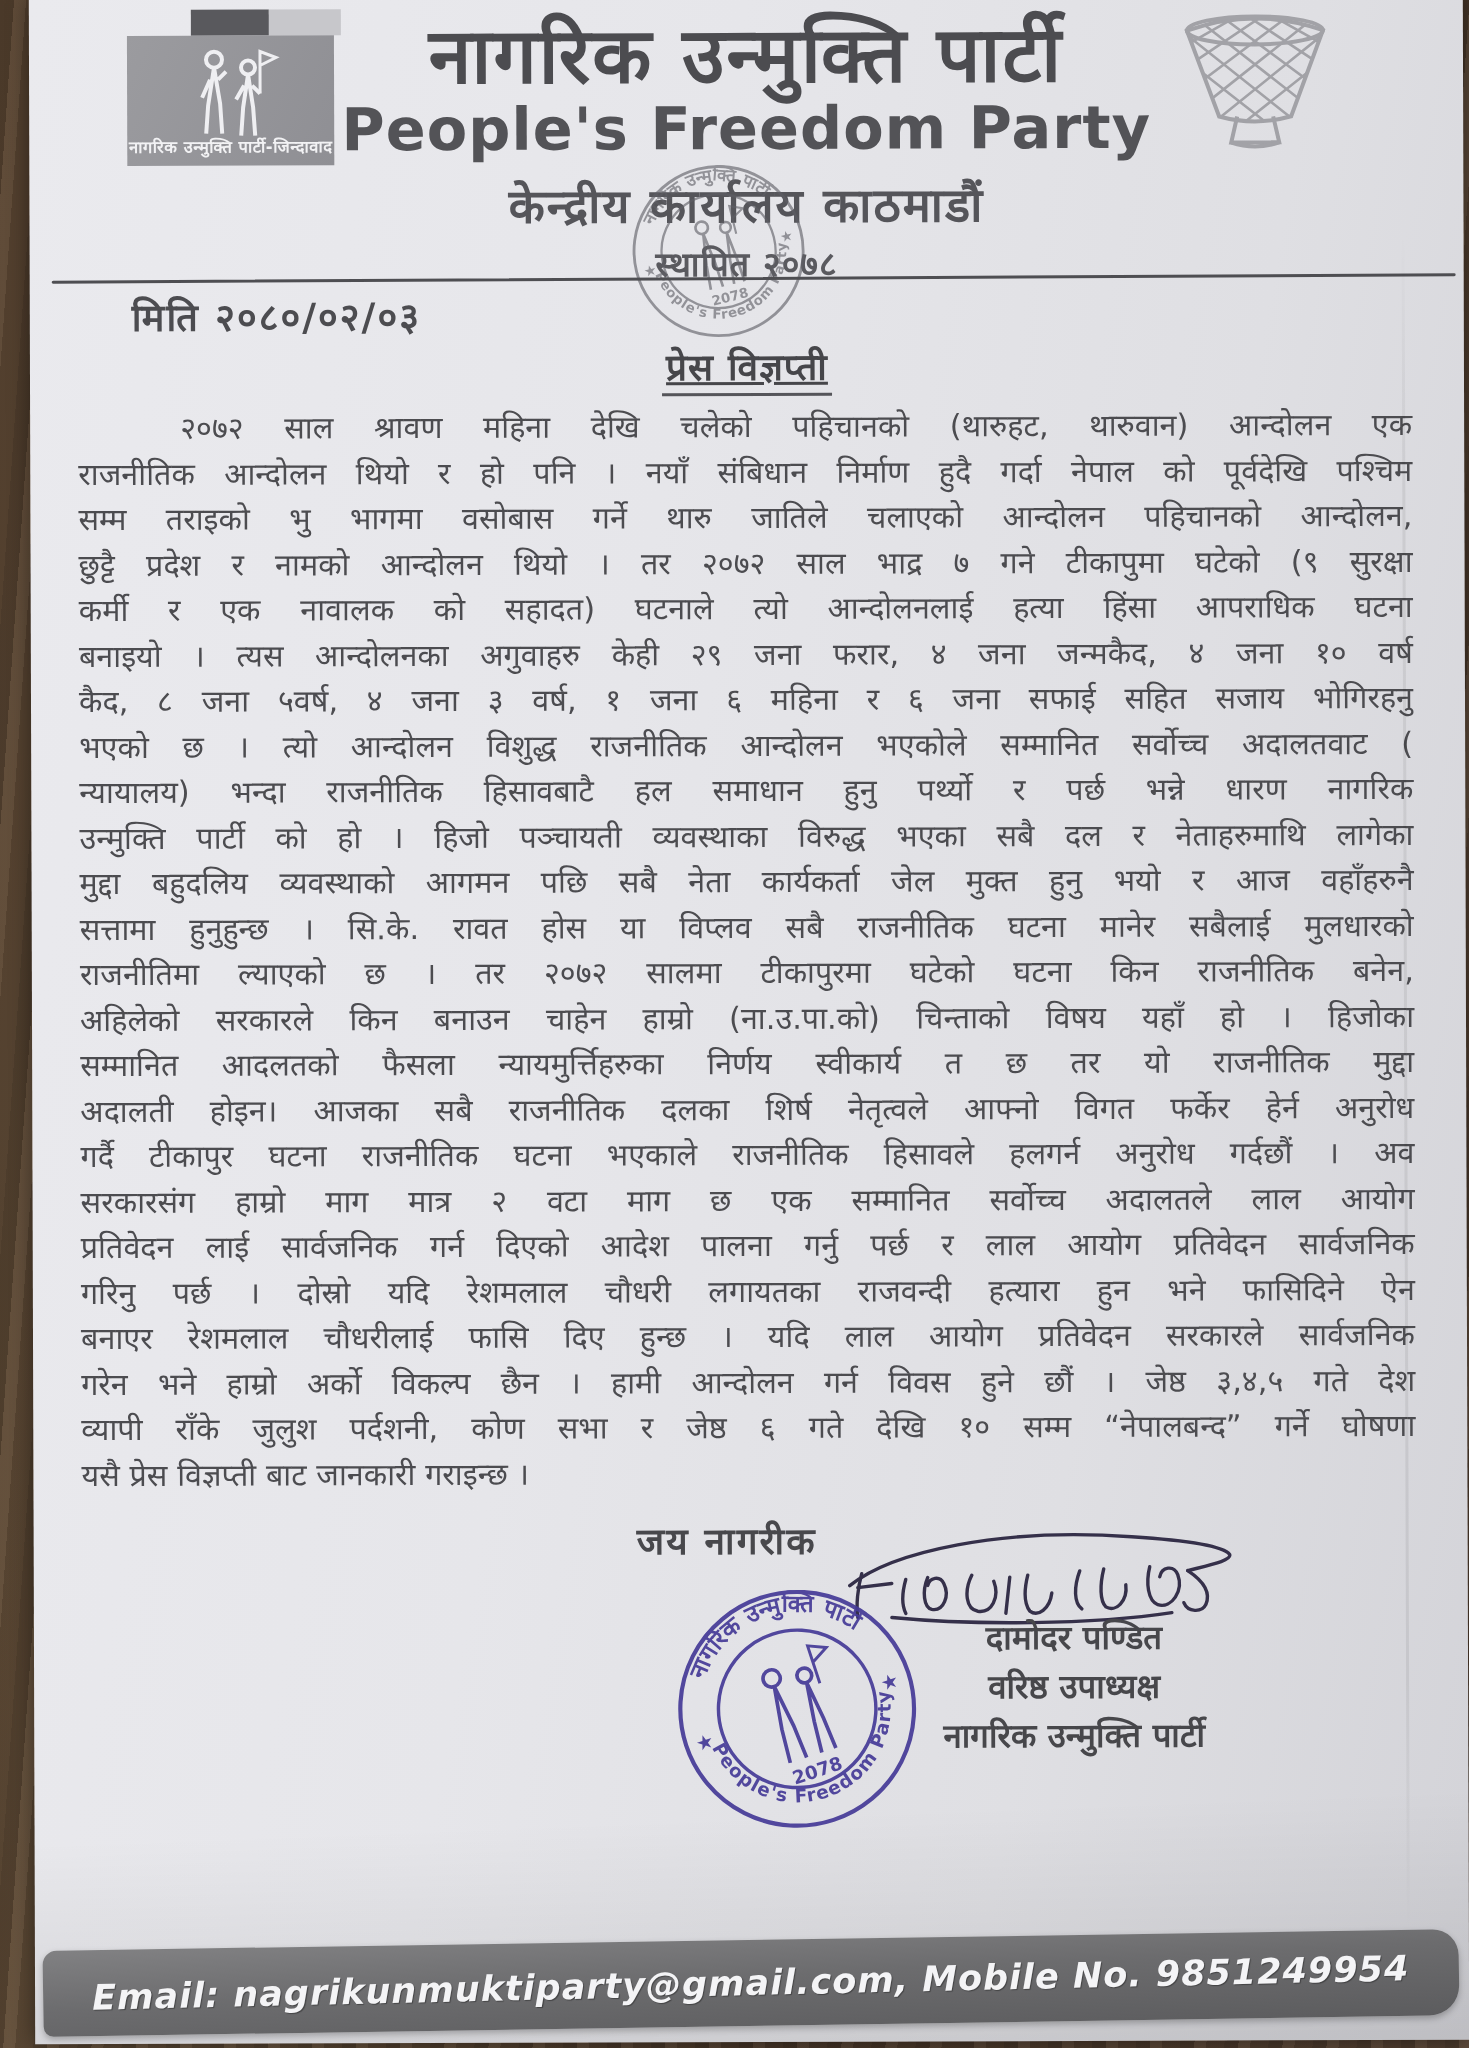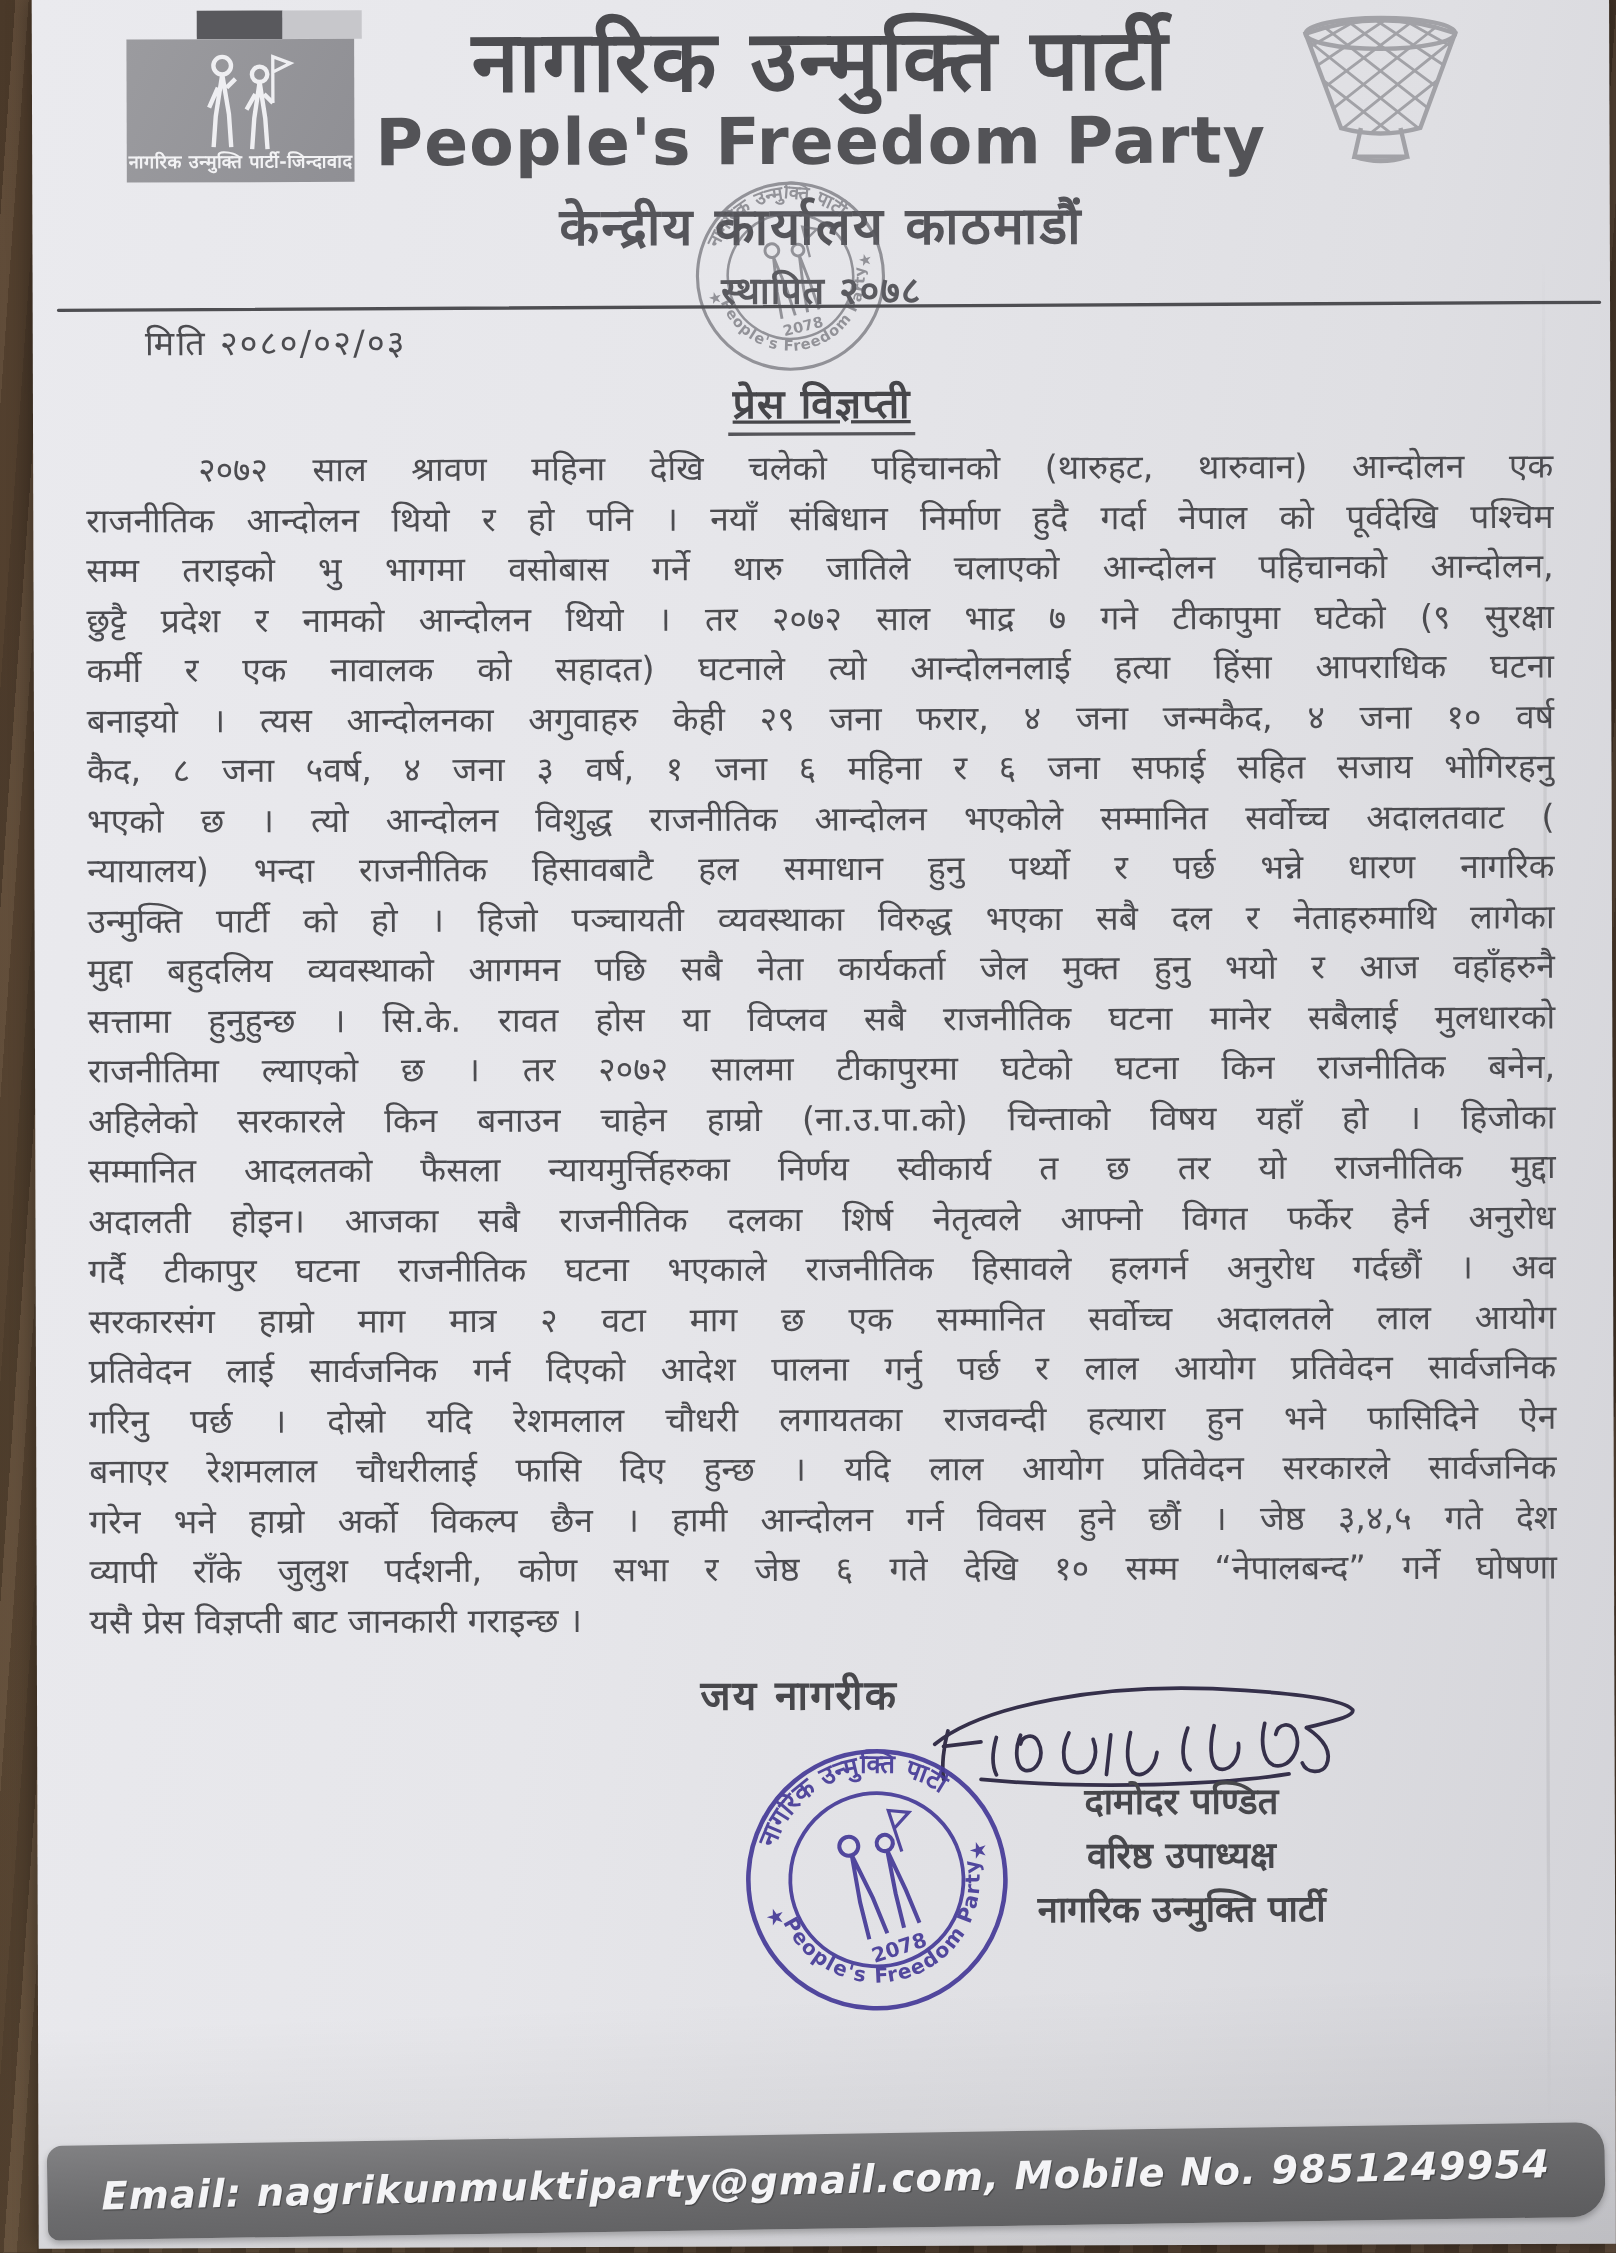--- a/index.html
+++ b/index.html
@@ -22,21 +22,21 @@
     box-shadow:0 0 22px rgba(0,0,0,0.45);
   }
   .content { position:absolute; inset:0; color:#48484c; }
 
   .fold-line {
     position:absolute; left:1372px; top:240px; width:3px; height:1700px;
     background:linear-gradient(rgba(0,0,0,0), rgba(0,0,0,0.07) 15%, rgba(0,0,0,0.07) 85%, rgba(0,0,0,0));
   }
 
   
-  .logo { position:absolute; left:86px; top:14px; width:207px; height:156px; }
+  .logo { position:absolute; left:98px; top:14px; width:207px; height:156px; }
   .logo .flag-top { position:absolute; left:64px; top:0; width:150px; height:26px; display:flex; }
   .logo .flag-dark  { width:52%; height:100%; background:#59595d; }
   .logo .flag-light { width:48%; height:100%; background:#c7c7cb; }
   .logo .flag-body {
     position:absolute; left:0; top:26px; width:100%; height:130px;
     background:linear-gradient(115deg,#9b9b9f,#8f8f94); display:flex; flex-direction:column;
     align-items:center; justify-content:flex-end; padding-bottom:8px;
   }
   .logo .figures { position:absolute; left:50%; top:10px; transform:translateX(-50%); }
   .logo-caption { font-size:16.5px; font-weight:bold; color:#f2f2f4; letter-spacing:0.5px; white-space:nowrap; }
@@ -55,21 +55,21 @@
   .header-rule { position:absolute; left:22px; top:283px; width:1404px; height:2.5px;
     background:#4e4e52; transform:rotate(-0.12deg); border-radius:2px; }
 
   
   .stamp { position:absolute; }
   .stamp svg { width:100%; height:100%; }
   .stamp-header { left:600px; top:168px; width:178px; height:178px; opacity:0.62; transform:rotate(-14deg); }
   .stamp-signature { left:640px; top:1592px; width:246px; height:246px; opacity:0.92; transform:rotate(-18deg); }
 
   
-  .date-line { position:absolute; left:102px; top:294px; font-size:31px; font-weight:400;
+  .date-line { position:absolute; left:102px; top:294px; font-size:38px; font-weight:700;
     color:#4c4c50; letter-spacing:2px; }
   .doc-title { position:absolute; left:0; top:346px; width:100%; text-align:center; }
   .doc-title span { font-size:37px; font-weight:bold; color:#46464a;
     border-bottom:3px solid #55555a; padding:0 4px 4px; letter-spacing:1px;text-decoration:underline; }
 
   .body-text { position:absolute; left:48px; top:410px; width:1334px;
     font-size:30.5px; color:#4c4c50; }
   .body-line { line-height:45.5px; height:45.5px; white-space:nowrap; overflow:visible;
     text-align:left; }
   .body-line.just { white-space:normal; text-align:justify; text-align-last:justify; }

